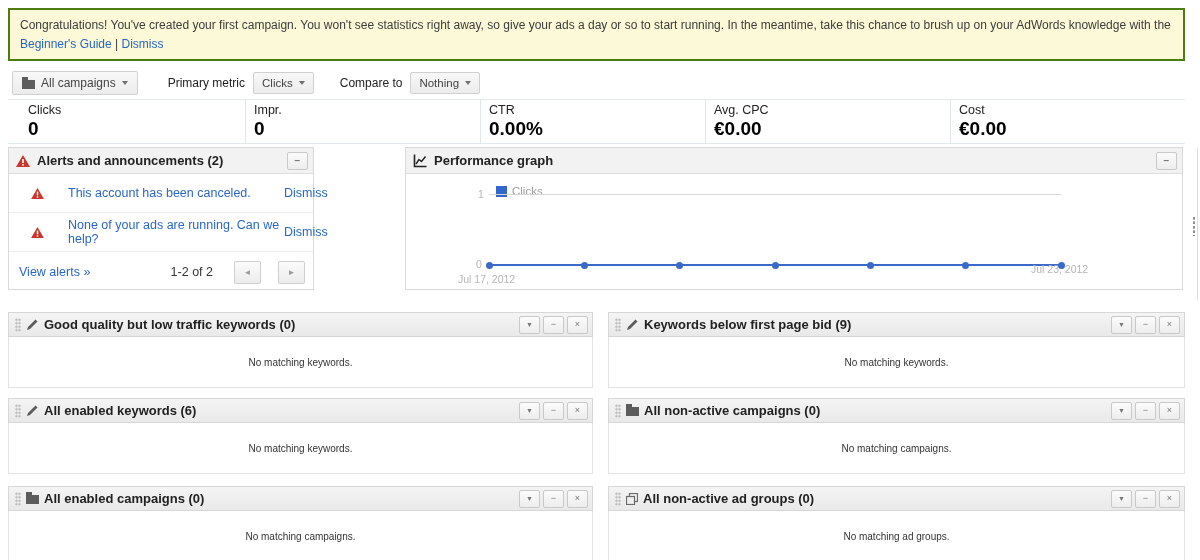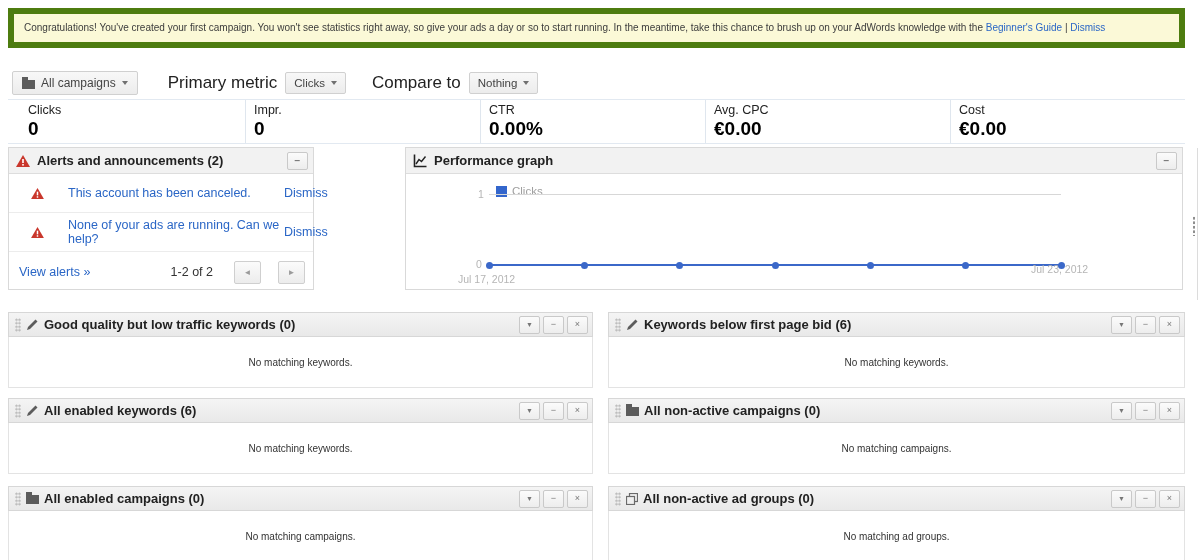--- a/index.html
+++ b/index.html
@@ -3,35 +3,35 @@
 <meta charset="utf-8">
 <style>
   html,body{margin:0;padding:0;}
   body{
     width:1200px;height:560px;position:relative;overflow:hidden;
     background:#fff;font-family:"Liberation Sans",sans-serif;color:#222;
   }
   
   .banner{
     position:absolute;left:8px;right:15px;top:8px;
-    background:#fbf9d7;border:6px solid #4d7c0f;
-    padding:6px 10px;font-size:10px;line-height:1.55;color:#3c3c3c;
+    background:#fbf9d7;border:2px solid #4d7c0f;
+    padding:6px 10px;font-size:12px;line-height:1.55;color:#3c3c3c;
   }
   a.link{color:#2a66c6;text-decoration:none;cursor:pointer;}
   
   .toolbar{position:absolute;top:70px;left:12px;display:flex;align-items:center;height:26px;}
   .btn{
     display:inline-flex;align-items:center;gap:6px;
     background:linear-gradient(#f8f8f8,#ececec);
     border:1px solid #d0d0d0;border-radius:2px;
     padding:4px 9px;font-size:12px;color:#444;cursor:pointer;white-space:nowrap;
   }
   .btn-small{font-size:11.5px;padding:4px 8px;}
   .caret{width:0;height:0;border-left:3.5px solid transparent;border-right:3.5px solid transparent;border-top:4px solid #707070;}
-  .tb-label{font-size:17px;color:#222;margin:0 8px 0 26px;}
+  .tb-label{font-size:12px;color:#222;margin:0 8px 0 26px;}
   .tb-label.first{margin-left:30px;}
   .folder-glyph{display:inline-block;width:13px;height:9px;background:#5c5c5c;position:relative;margin-top:2px;}
   .folder-glyph::before{content:"";position:absolute;top:-3px;left:0;width:6px;height:3px;background:#5c5c5c;}
   
   .metrics{
     position:absolute;top:99px;left:8px;right:15px;height:43px;
     border-top:1px solid #e2e9f1;border-bottom:1px solid #e2e9f1;display:flex;
   }
   .metric{border-left:1px solid #dfe6ee;padding:3px 0 0 8px;box-sizing:border-box;}
   .metric.first{border-left:none;padding-left:20px;}
@@ -237,21 +237,21 @@
   </div>
   <div class="widget-body">No matching keywords.</div>
 </div>
 
 <div class="widget" style="top:312px;left:608px;width:577px;">
   <div class="widget-header">
     <span class="drag-handle"></span>
     <svg class="icon-svg" width="13" height="13" viewBox="0 0 13 13">
       <path d="M1 12 L2 9 L9.5 1.5 L11.5 3.5 L4 11 Z" fill="#5c5c5c"></path>
     </svg>
-    <span class="widget-title">Keywords below first page bid (6)</span>
+    <span class="widget-title">Keywords below first page bid (9)</span>
     <div class="widget-controls">
       <div class="ctrl" style="font-size:7px;">▼</div>
       <div class="ctrl">−</div>
       <div class="ctrl">×</div>
     </div>
   </div>
   <div class="widget-body">No matching keywords.</div>
 </div>
 
 <div class="widget" style="top:398px;left:8px;width:585px;">

